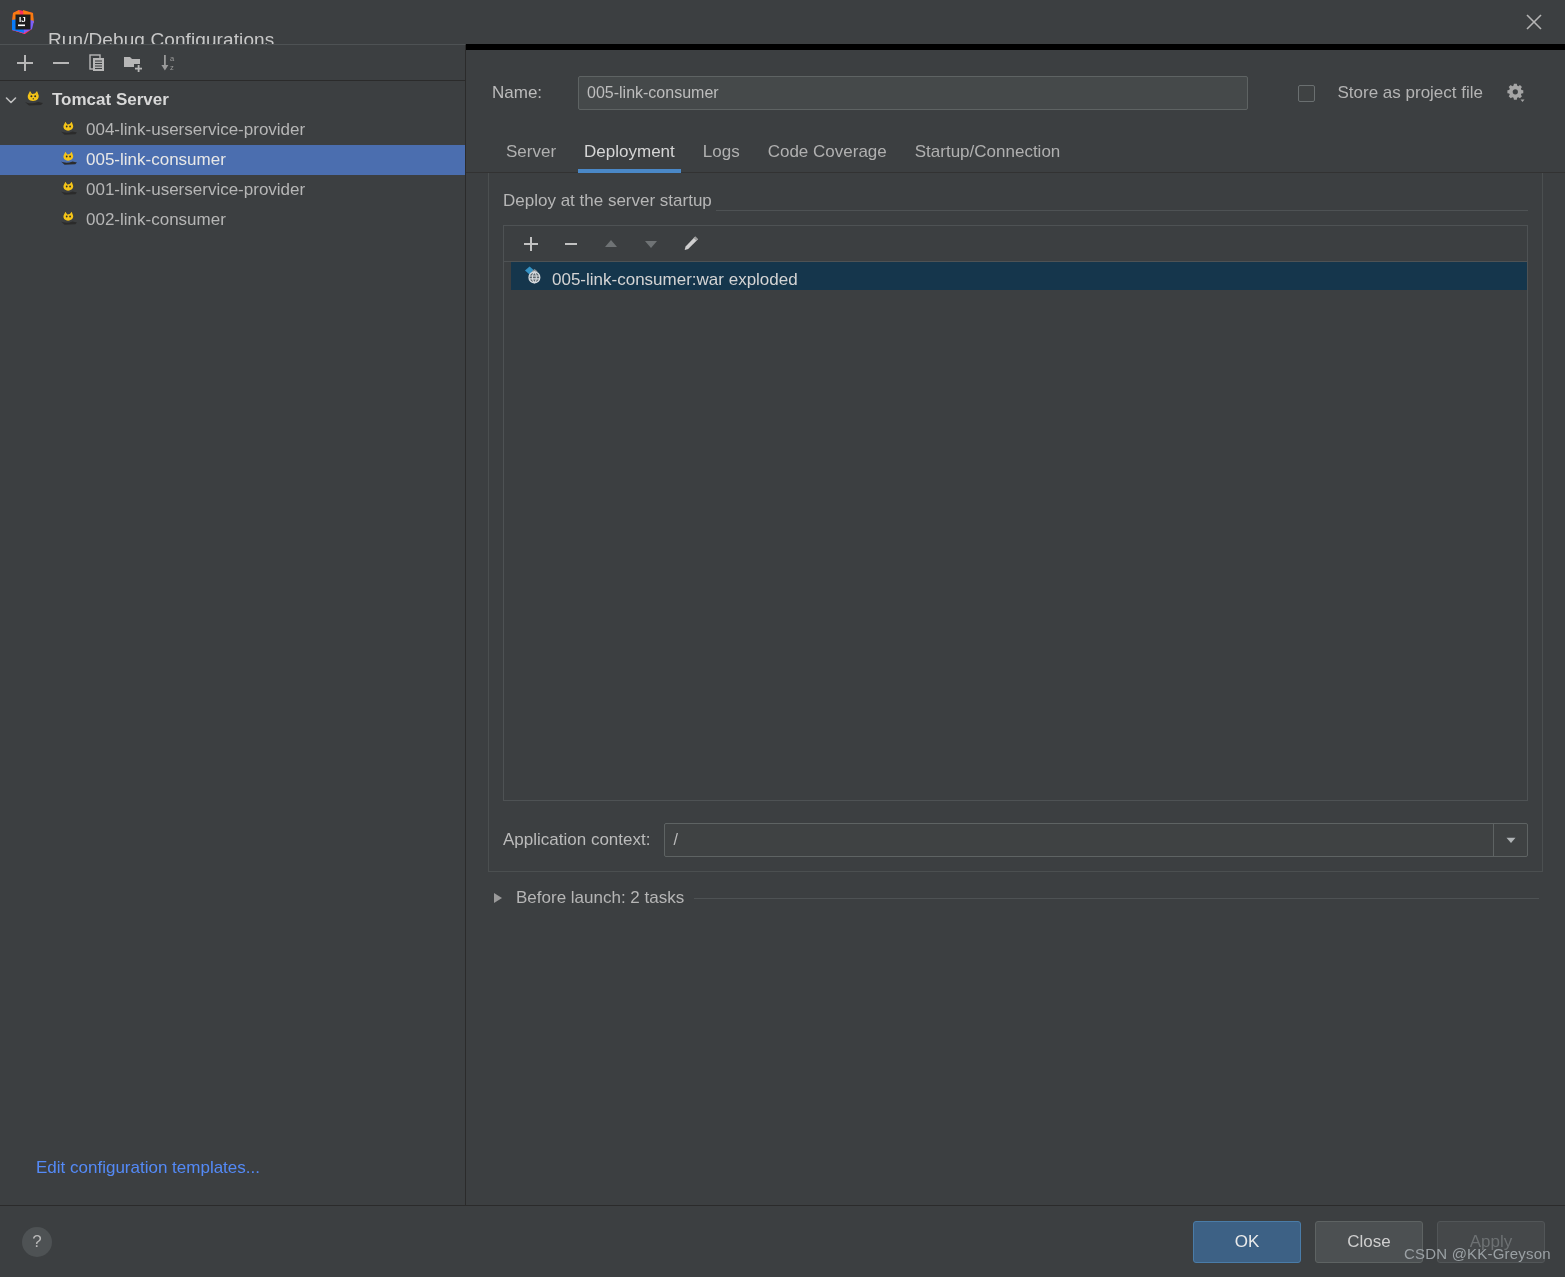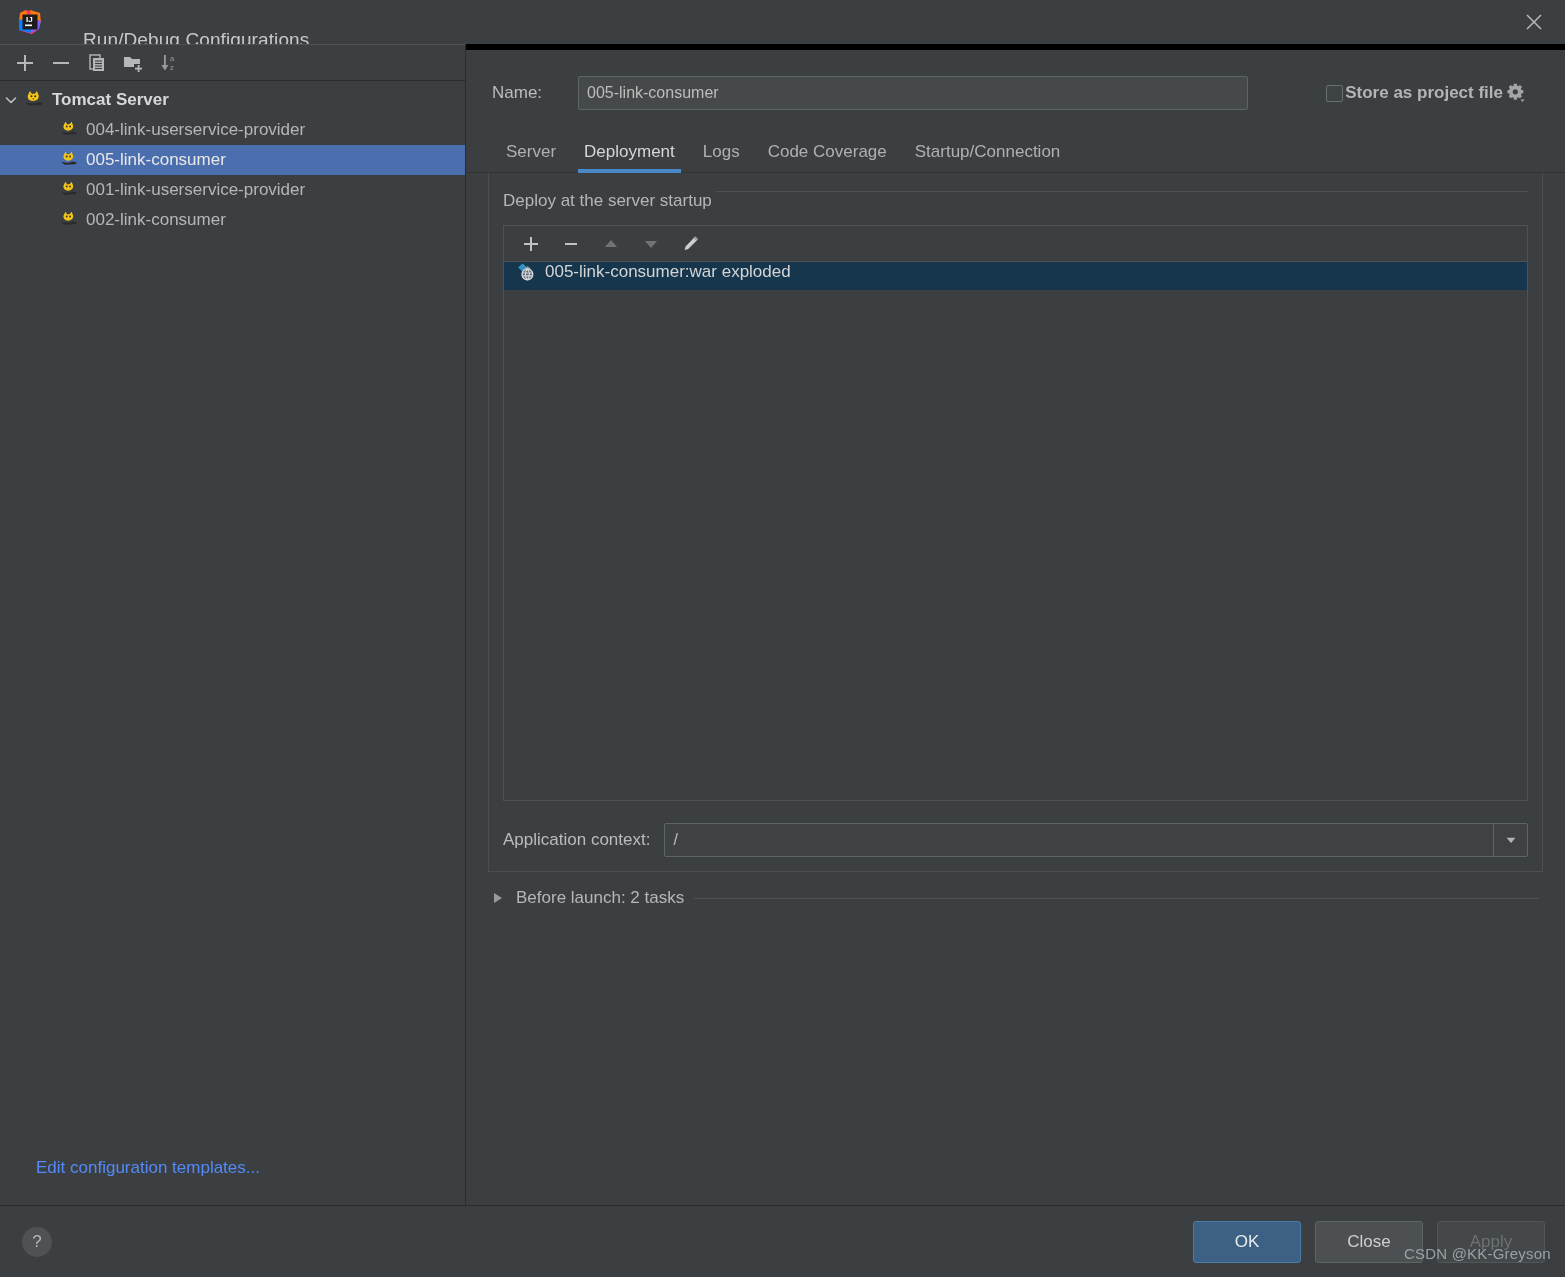--- a/index.html
+++ b/index.html
@@ -17,23 +17,22 @@
     width: 1565px; height: 1277px;
     background: #3c3f41;
     display: flex; flex-direction: column;
   }
 
   
   .titlebar {
     height: 44px; min-height: 44px;
     background: #3c3f41;
     display: flex; align-items: center;
-    padding: 0 0 0 17px;
+    padding: 0 0 0 10px;
     position: relative;
-    gap: 28px;
   }
   .ij-logo {
     width: 26px; height: 26px;
     margin-right: 12px;
     position: relative; flex: 0 0 auto;
   }
   .title-text {
     font-size: 19px; color: #c8c8c8;
     letter-spacing: .1px;
     margin-top: 36px;
@@ -108,23 +107,22 @@
   }
   .name-label { font-size: 17px; color: #bbbbbb; width: 86px; flex: 0 0 auto; }
   .name-input {
     flex: 0 0 auto; width: 670px; height: 34px;
     background: #45494a; border: 1px solid #5e6363;
     color: #bdbdbd; font-size: 16px;
     padding: 0 8px; font-family: inherit;
     border-radius: 2px; outline: none;
   }
   .store-wrap {
-    margin-left: auto; display: flex; align-items: center; gap: 2px;
+    margin-left: auto; display: flex; align-items: center; gap: 22px;
     padding-right: 14px;
-    font-weight: bold;
   }
   .checkbox {
     width: 17px; height: 17px;
     border: 1px solid #6a6f70; background: #3f4243;
     border-radius: 2px; cursor: pointer; flex:0 0 auto;
   }
   .store-label { font-size: 17px; color: #b4b4b4; cursor: pointer; }
   .gear-btn { width: 22px; height: 22px; cursor: pointer; display:block; }
 
   
@@ -155,21 +153,21 @@
   .group-box {
     border: 1px solid #4b4f50;
     border-top: none;
     margin-top: 0;
     padding: 18px 14px 14px 14px;
     display: flex; flex-direction: column;
     flex: 0 0 auto;
     position: relative;
   }
   .group-title-row {
-    display: flex; align-items: flex-start; gap: 4px;
+    display: flex; align-items: flex-end; gap: 4px;
     margin-bottom: 14px;
   }
   .group-title { font-size: 17px; color: #b6b6b6; white-space: nowrap; }
   .group-rule { flex: 1 1 auto; height: 1px; background: #4e5254; }
 
   .list-panel {
     border: 1px solid #4e5254;
     background: #3c3f41;
     display: flex; flex-direction: column;
     height: 576px;
@@ -181,23 +179,23 @@
     border-bottom: 1px solid #4e5254;
   }
   .lt-btn {
     width: 38px; height: 30px;
     display: flex; align-items: center; justify-content: center;
     cursor: pointer; border-radius: 3px;
   }
   .lt-btn.disabled { cursor: default; }
   .list-body { flex: 1 1 auto; overflow: hidden; }
   .list-row {
-    height: 28px; display: flex; align-items: flex-start;
+    height: 28px; display: flex; align-items: flex-end;
     padding-left: 12px; font-size: 17px;
-    cursor: pointer; color: #bdbdbd;
+    cursor: pointer; color: #bdbdbd; margin-left: 7px;
   }
   .list-row.selected { background: #15364c; color: #d4d4d4; }
   .artifact-icon { margin-right: 9px; flex:0 0 auto; display:block; }
 
   .ctx-row {
     display: flex; align-items: center;
     margin-top: 22px;
   }
   .ctx-label { font-size: 17px; color: #bbbbbb; margin-right: 14px; white-space: nowrap; }
   .ctx-field {

